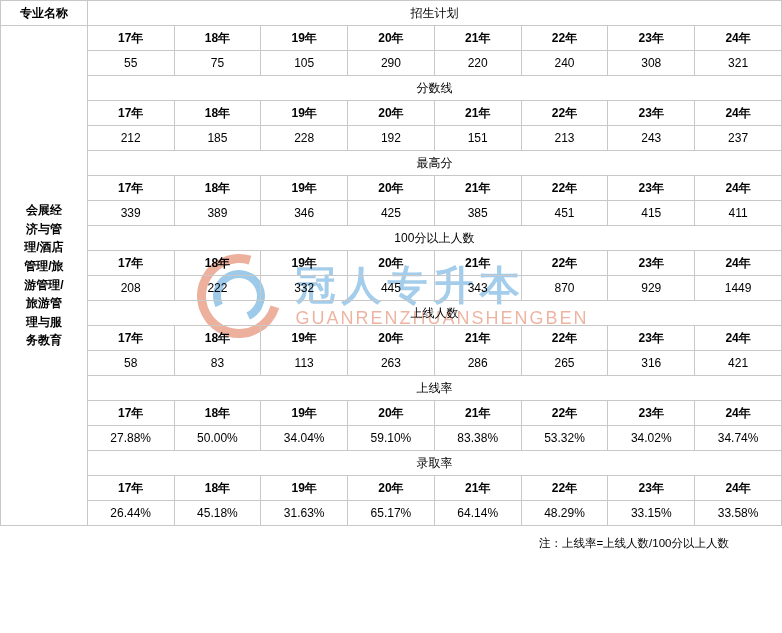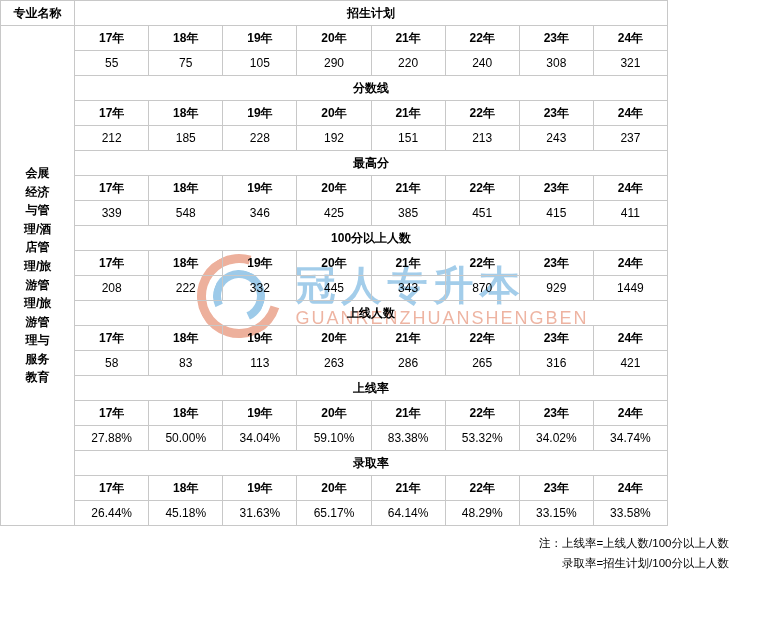--- a/index.html
+++ b/index.html
@@ -86,21 +86,21 @@
   }
 
   .wrap {
     position: relative;
     z-index: 1;
     width: 782px;
   }
 
   table.main {
     border-collapse: collapse;
-    width: 668px;
+    width: 782px;
     table-layout: fixed;
   }
   table.main td {
     border: 1px solid #c8c8c8;
     text-align: center;
     vertical-align: middle;
     height: 25px;
     font-size: 12px;
     background: transparent;
   }
@@ -113,21 +113,21 @@
     padding: 2px 20px;
   }
   td.hdr-major {
     background: #f6c9a0;
     font-weight: bold;
     font-size: 12.5px;
     height: 24px;
   }
   td.section {
     background: #f6c9a0;
-    font-weight: bold;
+    font-weight: normal;
     font-size: 12.5px;
     height: 24px;
     margin-top: 8px;
   }
   td.year {
     background: #f6c9a0;
     font-weight: bold;
     font-size: 12px;
     height: 25px;
   }
@@ -220,21 +220,21 @@
           <td class="year">18年</td>
           <td class="year">19年</td>
           <td class="year">20年</td>
           <td class="year">21年</td>
           <td class="year">22年</td>
           <td class="year">23年</td>
           <td class="year">24年</td>
         </tr>
         <tr>
           <td class="val">339</td>
-          <td class="val">548</td>
+          <td class="val">389</td>
           <td class="val">346</td>
           <td class="val">425</td>
           <td class="val">385</td>
           <td class="val">451</td>
           <td class="val">415</td>
           <td class="val">411</td>
         </tr>
         <tr>
           <td class="section" colspan="8">100分以上人数</td>
         </tr>
@@ -325,15 +325,14 @@
           <td class="val">64.14%</td>
           <td class="val">48.29%</td>
           <td class="val">33.15%</td>
           <td class="val">33.58%</td>
         </tr>
       </tbody>
   </table>
 
   <div class="note">
     <div>注：上线率=上线人数/100分以上人数</div>
-    <div>录取率=招生计划/100分以上人数</div>
   </div>
 </div>
 
 </body></html>

